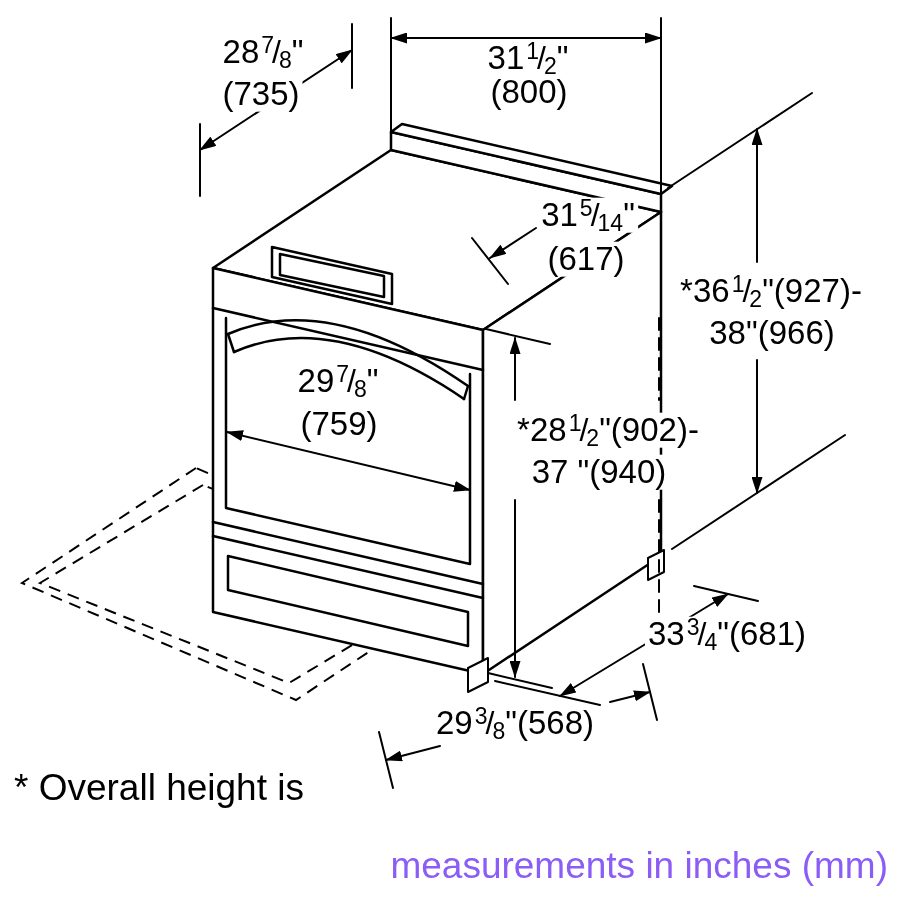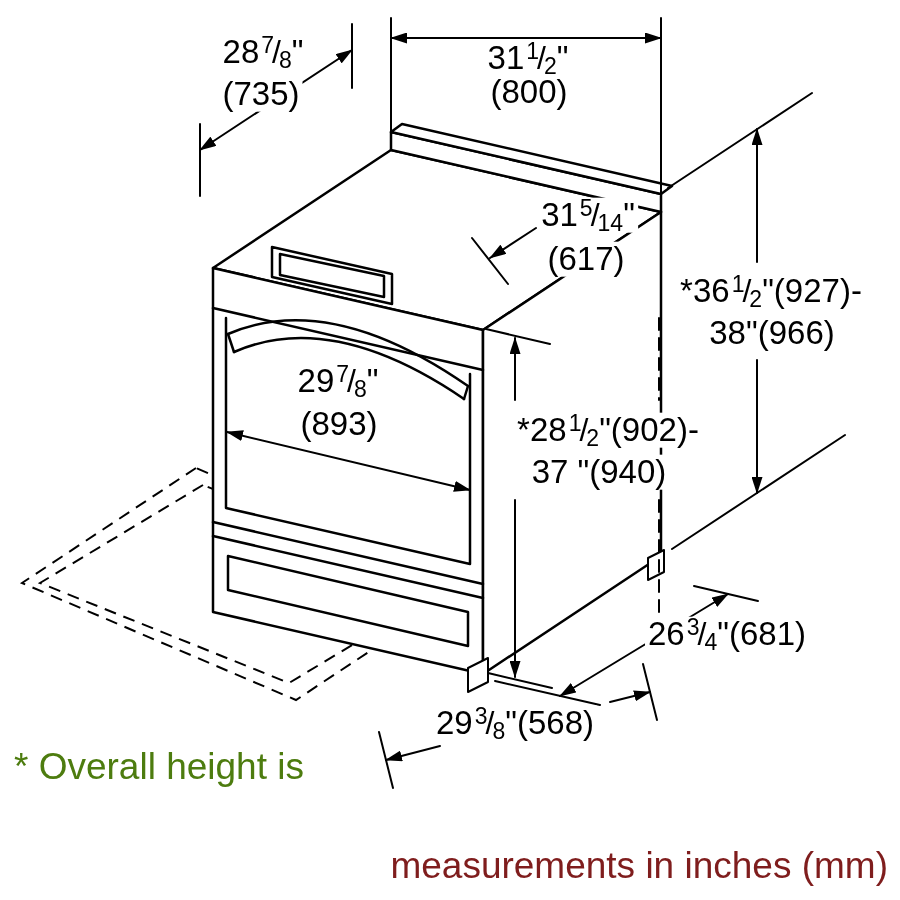--- a/index.html
+++ b/index.html
@@ -5,22 +5,22 @@
   html,body{margin:0;padding:0;background:#ffffff;}
   #stage{position:relative;width:900px;height:900px;background:#ffffff;overflow:hidden;
          font-family:"Liberation Sans",sans-serif;color:#000;}
   #stage svg{position:absolute;left:0;top:0;}
   .lbl{position:absolute;transform:translate(-50%,-50%);font-size:33px;line-height:1.05;
        white-space:nowrap;background:#ffffff;padding:0 3px;color:#000;}
   .fr{margin-left:2px;}
   .fn{font-size:23px;position:relative;top:-10px;}
   .fd{font-size:23px;position:relative;top:5px;}
   .fsl{font-size:32px;margin:0 -2px;}
-  .note{position:absolute;font-size:37px;line-height:1.1;white-space:nowrap;color:#4d7c0f;}
-  .caption{position:absolute;font-size:37px;white-space:nowrap;color:#7f1d1d;}
+  .note{position:absolute;font-size:37px;line-height:1.1;white-space:nowrap;color:#000000;margin-top:21px;}
+  .caption{position:absolute;font-size:37px;white-space:nowrap;color:#8b5cf6;}
 </style>
 </head>
 <body>
 
 <div id="stage">
 
 <svg width="900" height="900" viewBox="0 0 900 900">
   <defs>
     <marker id="arr" viewBox="0 0 17 11" refX="16" refY="5.5" markerWidth="17" markerHeight="11" markerUnits="userSpaceOnUse" orient="auto-start-reverse">
       <path d="M17,5.5 L0,0 L0,11 Z" fill="#000"></path>
@@ -94,25 +94,25 @@
 <div class="lbl" style="left:528px;top:58px"><span>31</span><span class="fr"><span class="fn">1</span><span class="fsl">/</span><span class="fd">2</span></span><span>"</span></div>
 <div class="lbl" style="left:529px;top:92px"><span>(800)</span></div>
 
 <div class="lbl" style="left:588px;top:215px"><span>31</span><span class="fr"><span class="fn">5</span><span class="fsl">/</span><span class="fd">14</span></span><span>"</span></div>
 <div class="lbl" style="left:586px;top:259px"><span>(617)</span></div>
 
 <div class="lbl" style="left:771px;top:291px"><span>*</span><span>36</span><span class="fr"><span class="fn">1</span><span class="fsl">/</span><span class="fd">2</span></span><span>"(927)-</span></div>
 <div class="lbl" style="left:772px;top:333px"><span>38"(966)</span></div>
 
 <div class="lbl" style="left:338px;top:381px"><span>29</span><span class="fr"><span class="fn">7</span><span class="fsl">/</span><span class="fd">8</span></span><span>"</span></div>
-<div class="lbl" style="left:339px;top:424px"><span>(893)</span></div>
+<div class="lbl" style="left:339px;top:424px"><span>(759)</span></div>
 
 <div class="lbl" style="left:608px;top:430px"><span>*</span><span>28</span><span class="fr"><span class="fn">1</span><span class="fsl">/</span><span class="fd">2</span></span><span>"(902)-</span></div>
 <div class="lbl" style="left:599px;top:472px"><span>37 "(940)</span></div>
 
-<div class="lbl" style="left:727px;top:634px"><span>26</span><span class="fr"><span class="fn">3</span><span class="fsl">/</span><span class="fd">4</span></span><span>"(681)</span></div>
+<div class="lbl" style="left:727px;top:634px"><span>33</span><span class="fr"><span class="fn">3</span><span class="fsl">/</span><span class="fd">4</span></span><span>"(681)</span></div>
 
 <div class="lbl" style="left:515px;top:723px"><span>29</span><span class="fr"><span class="fn">3</span><span class="fsl">/</span><span class="fd">8</span></span><span>"(568)</span></div>
 
 <div class="note" style="left:14px;top:747px">* Overall height is</div>
 <div class="caption" style="right:12px;top:845px">measurements in inches (mm)</div>
 
 </div>
 
 </body></html>

